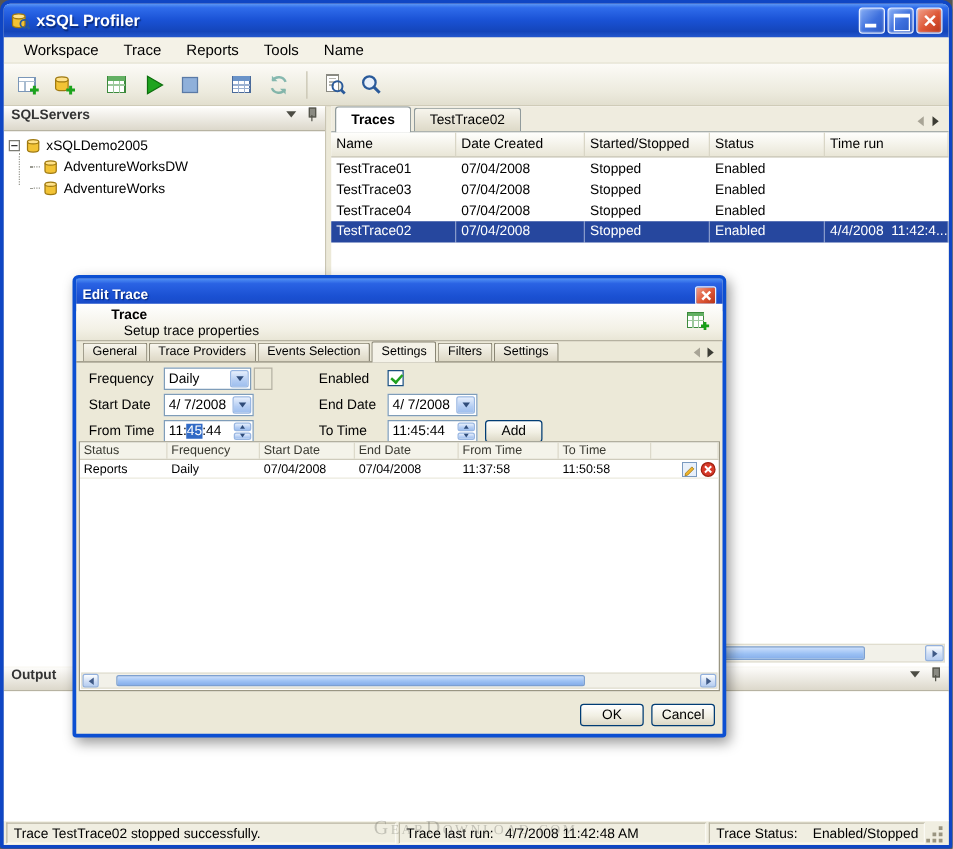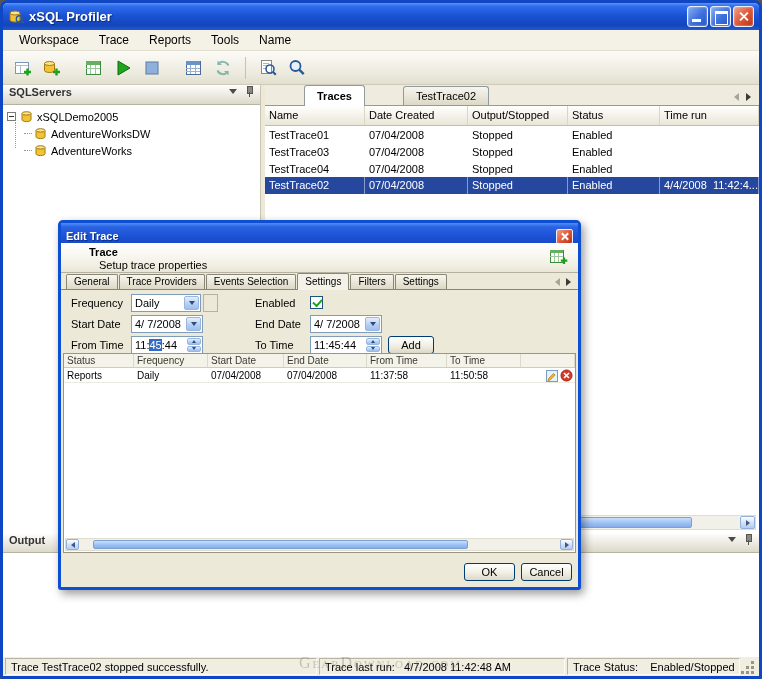--- a/index.html
+++ b/index.html
@@ -58,21 +58,21 @@
   .treerow.child{ padding-left:21px; }
   .expander{ width:9px; height:9px; border:1px solid #7c7c74; background:#fff; position:relative; margin-right:4px; flex:none; }
   .expander::after{ content:""; position:absolute; left:1px; top:3px; width:5px; height:1px; background:#333; }
   .nodeicon{ margin-right:4px; flex:none; display:flex; }
   .treevline{ position:absolute; left:12px; top:17px; height:26px; border-left:1px dotted #9a9a92; }
   .treerow.child::before{ content:""; width:8px; border-top:1px dotted #9a9a92; margin-right:2px; }
 
   .rightpanel{ position:absolute; left:262px; top:82px; right:0; height:448px; background:#fff; }
   .tabstrip{ height:21px; background:#efecdf; border-bottom:1px solid #919b9c; display:flex; align-items:flex-end; padding-left:3px; }
   .tab{ height:19px; padding:3px 12px 0; border:1px solid #919b9c; border-bottom:none; border-radius:3px 3px 0 0;
-    background:linear-gradient(#f7f5ed,#ddd9c7); margin-right:2px; white-space:nowrap;margin-left:36px; }
+    background:linear-gradient(#f7f5ed,#ddd9c7); margin-right:2px; white-space:nowrap; }
   .tab.active{ background:#fff; height:21px; margin-bottom:-1px; font-weight:bold; padding-top:4px; }
   .tabarrows{ margin-left:auto; display:flex; gap:7px; align-items:center; padding:0 8px 4px 0; }
   .tri-l{ width:0;height:0;border-top:4px solid transparent;border-bottom:4px solid transparent;border-right:5px solid #a8a496; }
   .tri-r{ width:0;height:0;border-top:4px solid transparent;border-bottom:4px solid transparent;border-left:5px solid #3c3c34; }
 
   .thead{ display:flex; height:20px; background:linear-gradient(#fffffd,#e9e6d7); border-bottom:1px solid #c2beac; }
   .th{ padding:3px 4px; border-right:1px solid #d9d6c6; overflow:hidden; white-space:nowrap; }
   .trow{ display:flex; height:17px; align-items:center; }
   .tc{ padding:0 4px; overflow:hidden; white-space:nowrap; }
   .trow.sel{ background:#26479e; color:#fff; }
@@ -328,21 +328,21 @@
       <div class="tab active">Traces</div>
       <div class="tab">TestTrace02</div>
       <div class="tabarrows">
         <span class="tri-l"></span>
         <span class="tri-r"></span>
       </div>
     </div>
     <div class="thead">
       <div class="th c0">Name</div>
       <div class="th c1">Date Created</div>
-      <div class="th c2">Output/Stopped</div>
+      <div class="th c2">Started/Stopped</div>
       <div class="th c3">Status</div>
       <div class="th c4">Time run</div>
     </div>
     <div class="trow">
       <div class="tc c0">TestTrace01</div>
       <div class="tc c1">07/04/2008</div>
       <div class="tc c2">Stopped</div>
       <div class="tc c3">Enabled</div>
       <div class="tc c4"></div>
     </div>

